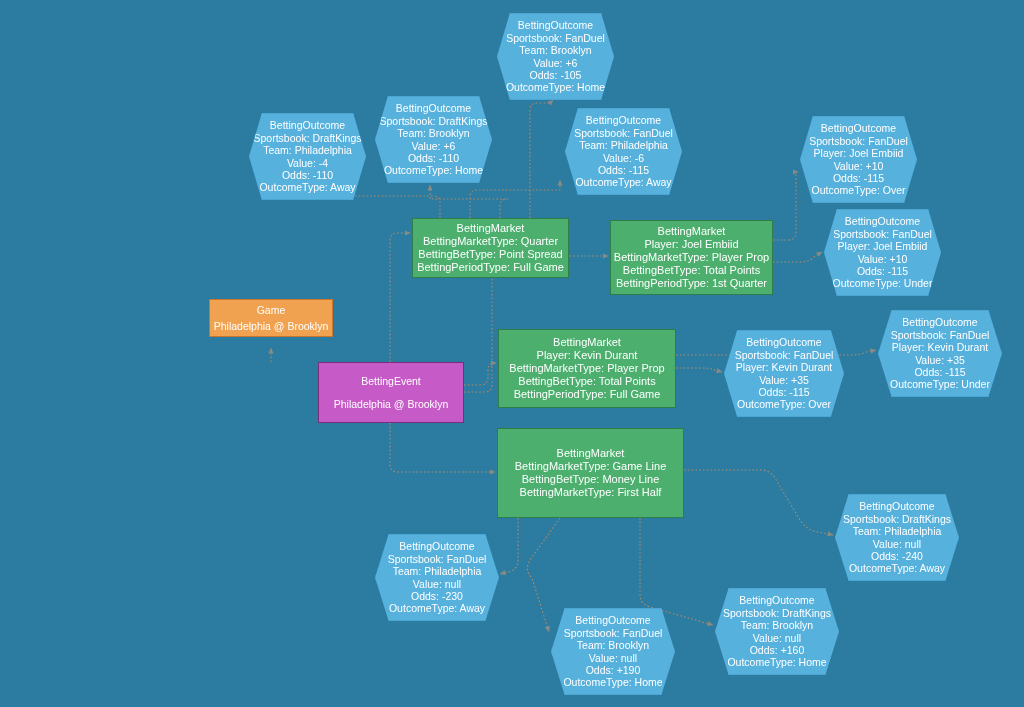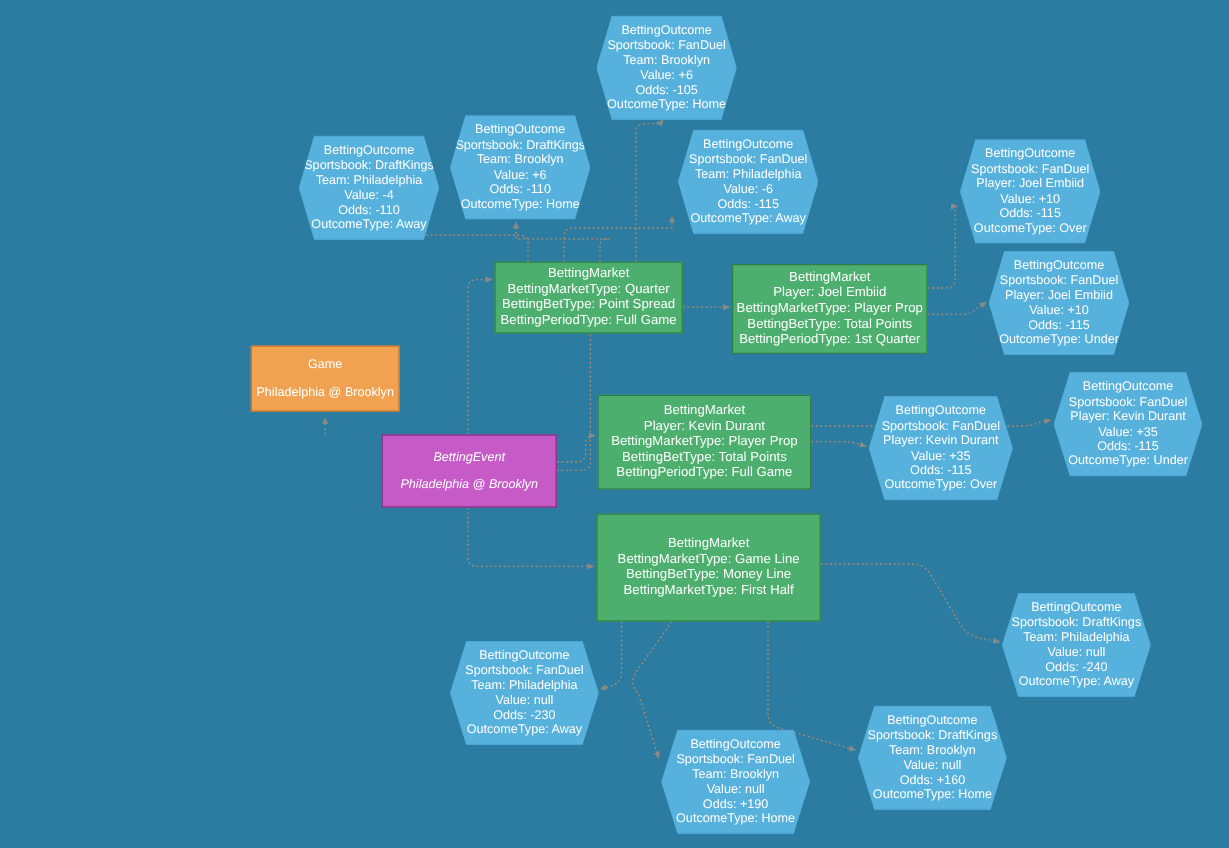--- a/index.html
+++ b/index.html
@@ -58,21 +58,20 @@
     border: 1.5px solid #c9762c;
     font-size: 10.5px;
     padding: 4px 8px;
   }
   
   .rect-purple {
     background: #c65bc8;
     border: 1.5px solid #7a2d7c;
     font-size: 10.5px;
     padding: 4px 8px;
-    font-style: italic;
   }
   .spacer-line { height: 10px; }
   .cursor {
     position: absolute;
     left: 4px;
     top: 4px;
     width: 0;
     height: 0;
   }
 </style>
@@ -179,21 +178,21 @@
   </div>
 
   <div class="node rect-green" style="left:610px;top:220px;width:163px;height:75px;">
     <span class="line">BettingMarket</span>
     <span class="line">Player: Joel Embiid</span>
     <span class="line">BettingMarketType: Player Prop</span>
     <span class="line">BettingBetType: Total Points</span>
     <span class="line">BettingPeriodType: 1st Quarter</span>
   </div>
 
-  <div class="node rect-orange" style="left:209px;top:288px;width:124px;height:55px;">
+  <div class="node rect-orange" style="left:209px;top:299px;width:124px;height:38px;">
     <span class="line">Game</span>
     <span class="line spacer-line"></span>
     <span class="line">Philadelphia @ Brooklyn</span>
   </div>
 
   <div class="node rect-purple" style="left:318px;top:362px;width:146px;height:61px;">
     <span class="line">BettingEvent</span>
     <span class="line spacer-line"></span>
     <span class="line">Philadelphia @ Brooklyn</span>
   </div>

